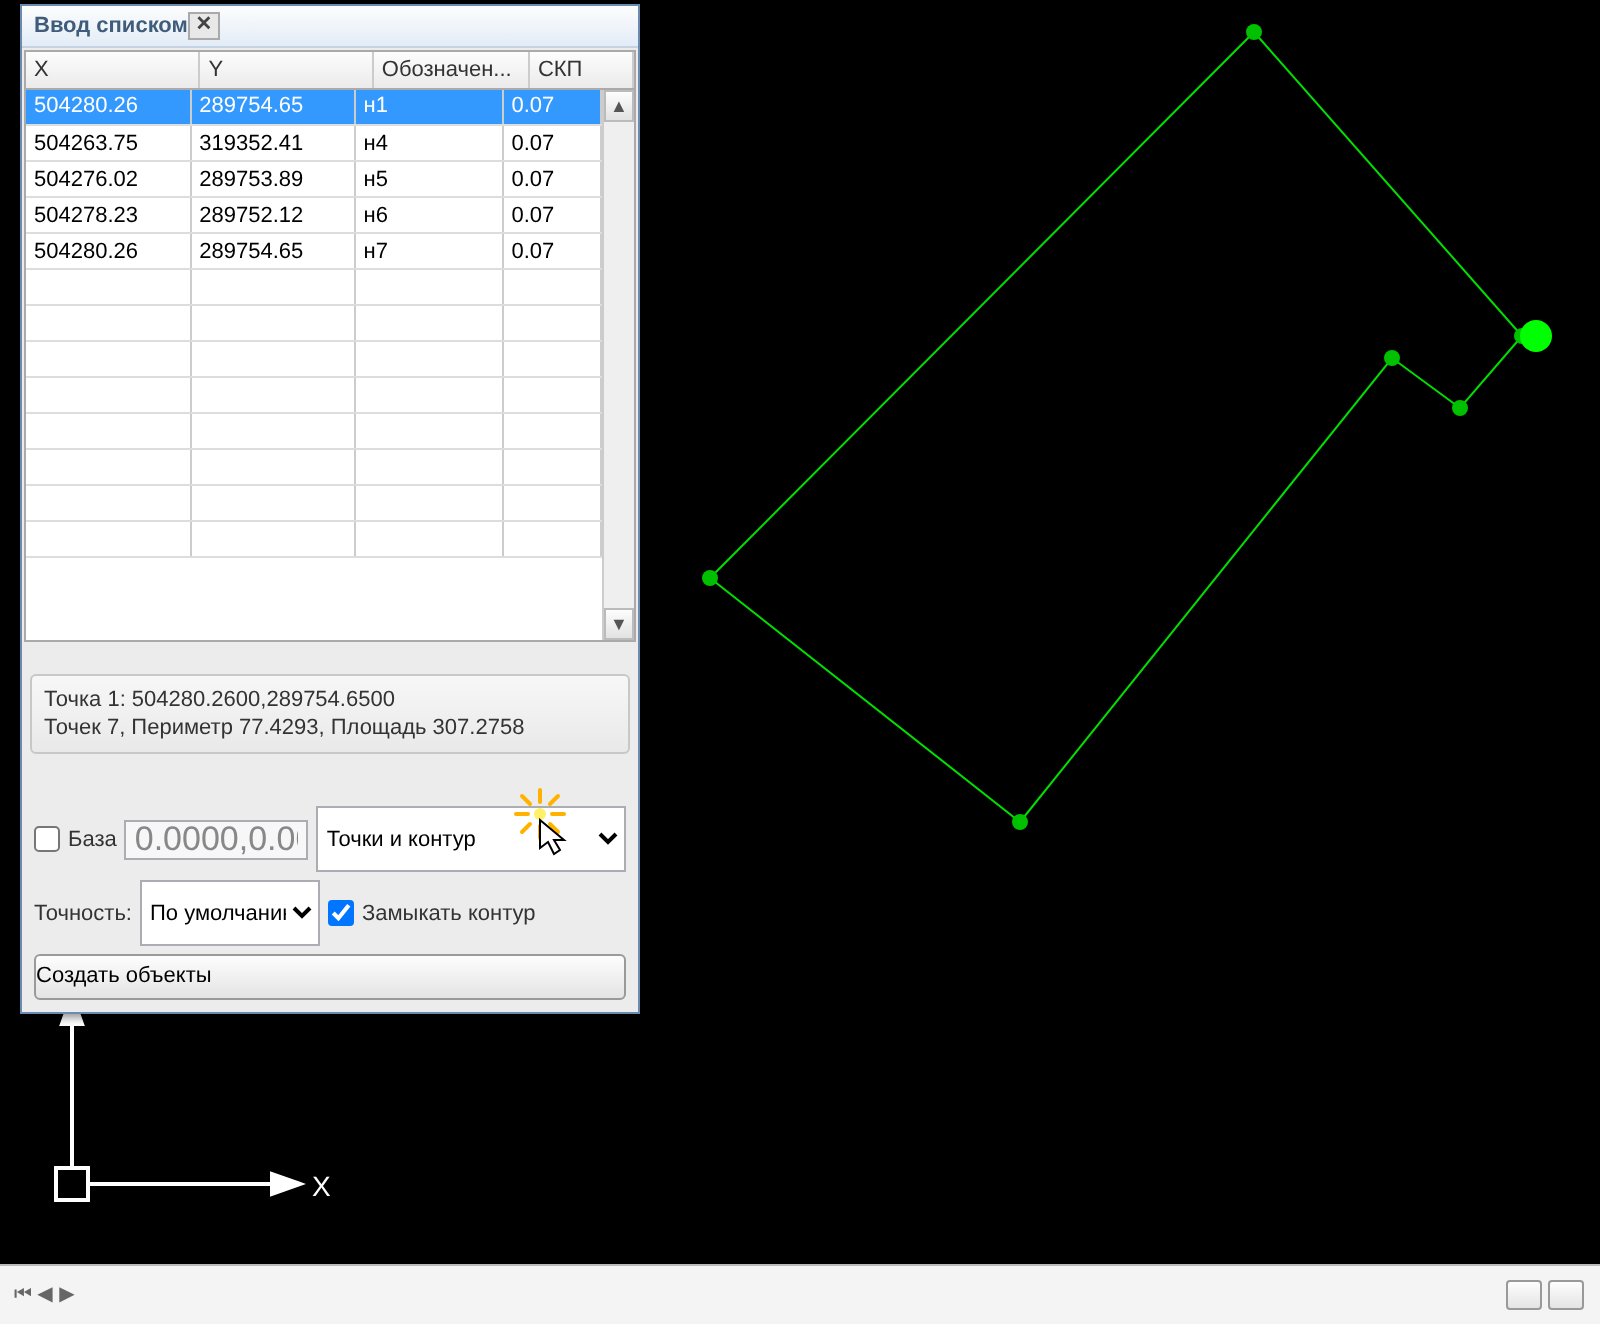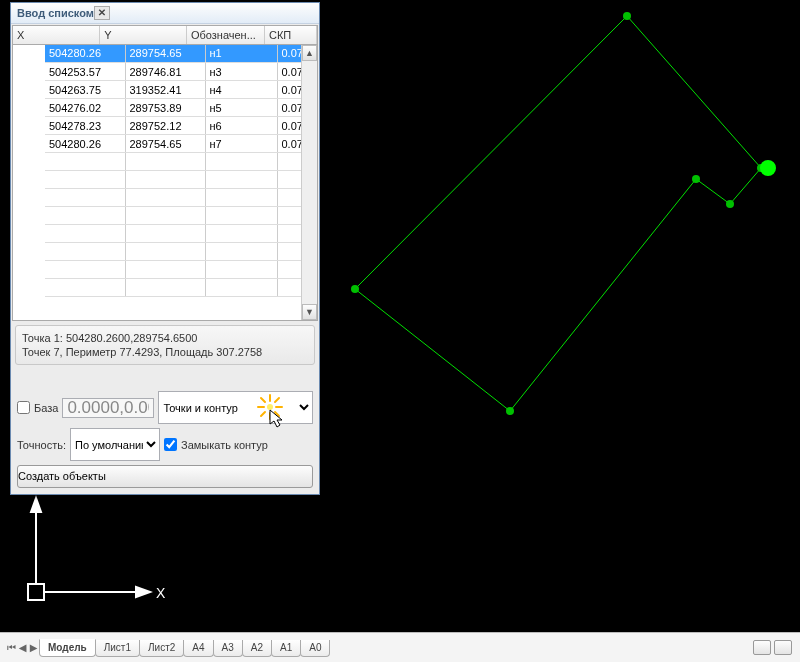--- a/index.html
+++ b/index.html
@@ -98,31 +98,30 @@
     background: linear-gradient(#fdfdfd, #e2e2e2);
     border: 1px solid #bbb;
     font-size: 9px;
     text-align: center;
     line-height: 14px;
     color: #555;
   }
   .table-body {
     display: flex;
     flex: 1;
-    padding-left: 32px;
   }
   .table-rows {
     flex: 1;
     overflow: hidden;
   }
   .info-panel {
     background: linear-gradient(#f7f7f7, #e9e9e9);
     border: 1px solid #c8c8c8;
     border-radius: 3px;
-    margin: 4px 4px;
+    margin: 16px 4px;
     padding: 5px 6px;
     line-height: 14px;
     color: #333;
   }
   .controls {
     padding: 4px 6px 6px;
     margin-top: 22px;
   }
   .row {
     display: flex;
@@ -300,26 +299,20 @@
               <col style="width:48px">
           </colgroup>
           <tbody id="rows-body">
               <tr class="selected">
                 <td>504280.26</td>
                 <td>289754.65</td>
                 <td>н1</td>
                 <td>0.07</td>
               </tr>
               <tr>
-                <td>504253.57</td>
-                <td>289746.81</td>
-                <td>н3</td>
-                <td>0.07</td>
-              </tr>
-              <tr>
                 <td>504263.75</td>
                 <td>319352.41</td>
                 <td>н4</td>
                 <td>0.07</td>
               </tr>
               <tr>
                 <td>504276.02</td>
                 <td>289753.89</td>
                 <td>н5</td>
                 <td>0.07</td>
@@ -439,19 +432,18 @@
   <svg width="16" height="20" viewBox="0 0 16 20">
     <polygon points="1,1 1,15 5,12 8,18 11,16 8,11 13,11" fill="#fff" stroke="#000" stroke-width="1"></polygon>
   </svg>
 </div>
 
 <div class="tabs-bar">
   <div class="tabstrip">
     <button class="navbtn">⏮</button>
     <button class="navbtn">◀</button>
     <button class="navbtn">▶</button>
-    <span id="tabs-container"><span class="tab active">Модель</span><span class="tab">Лист1</span><span class="tab">Лист2</span><span class="tab">A4</span><span class="tab">A3</span><span class="tab">A2</span><span class="tab">A1</span><span class="tab">A0</span></span>
   </div>
   <div class="right-btns">
     <div class="rbtn"></div>
     <div class="rbtn"></div>
   </div>
 </div>
 
 </body></html>

